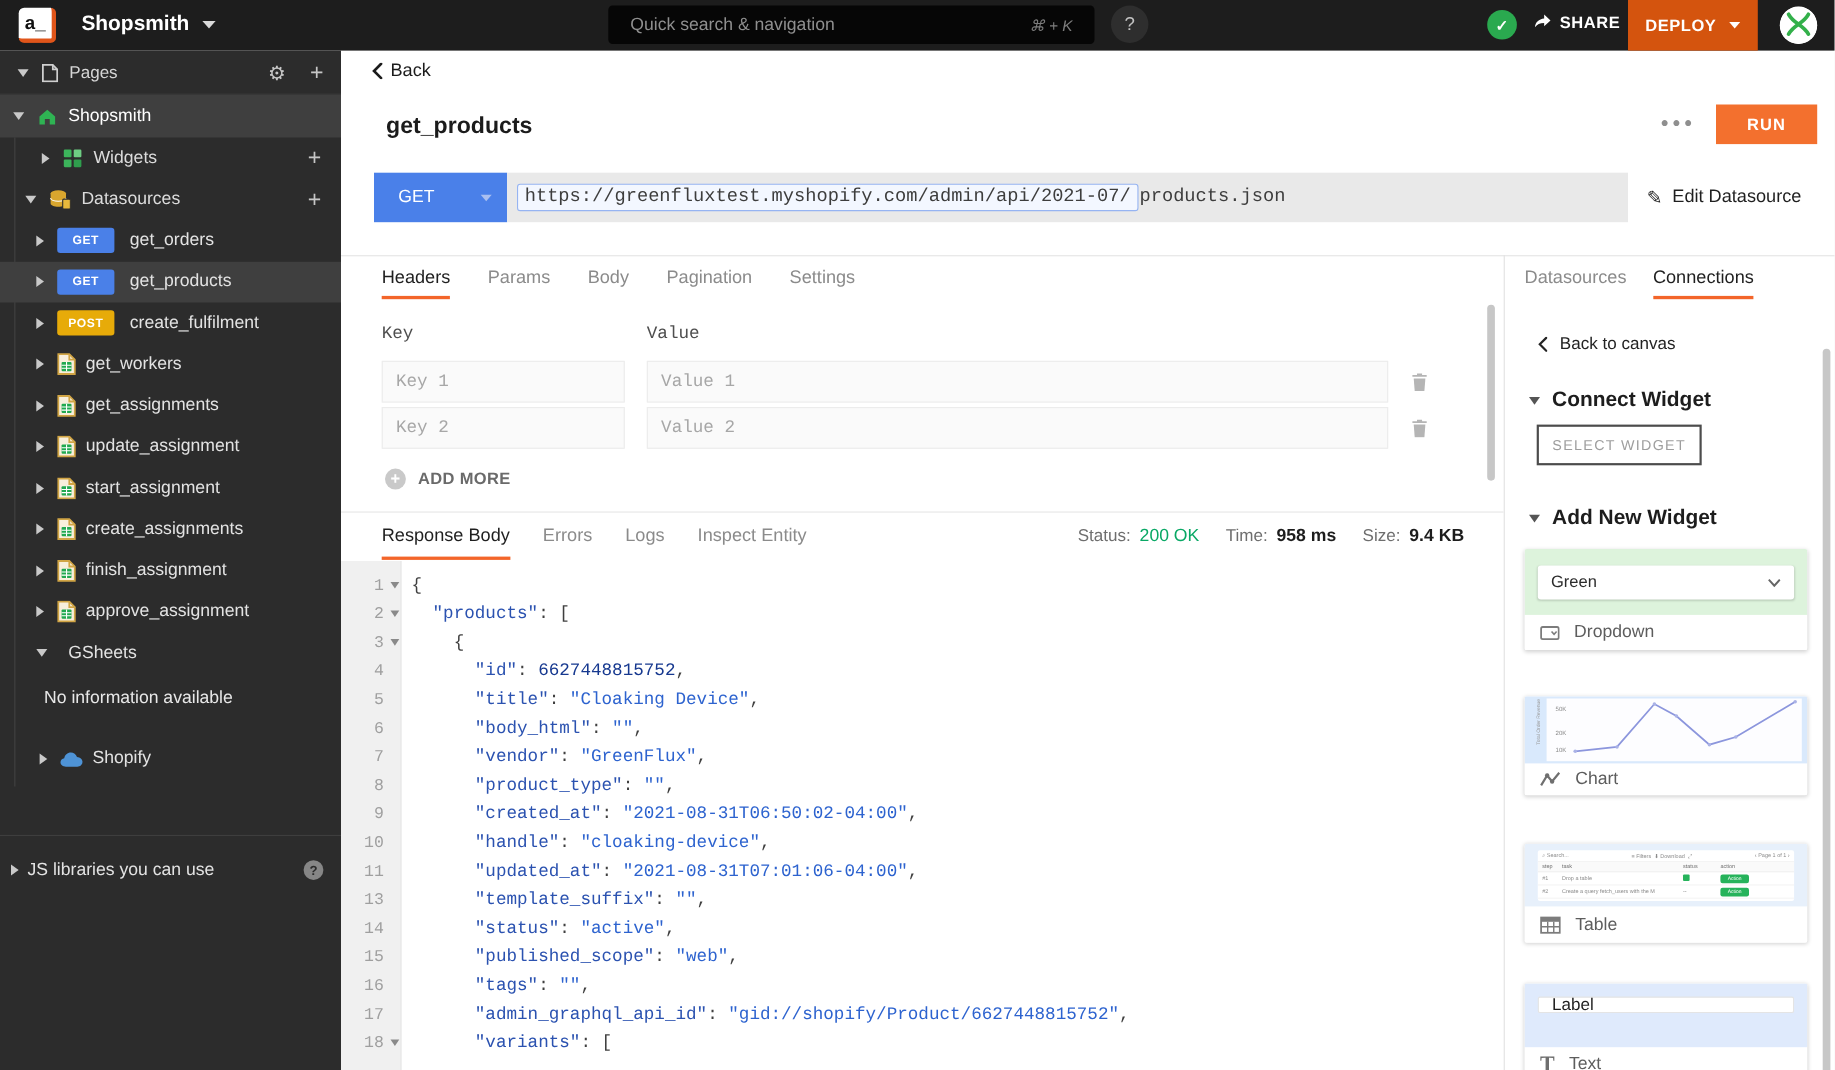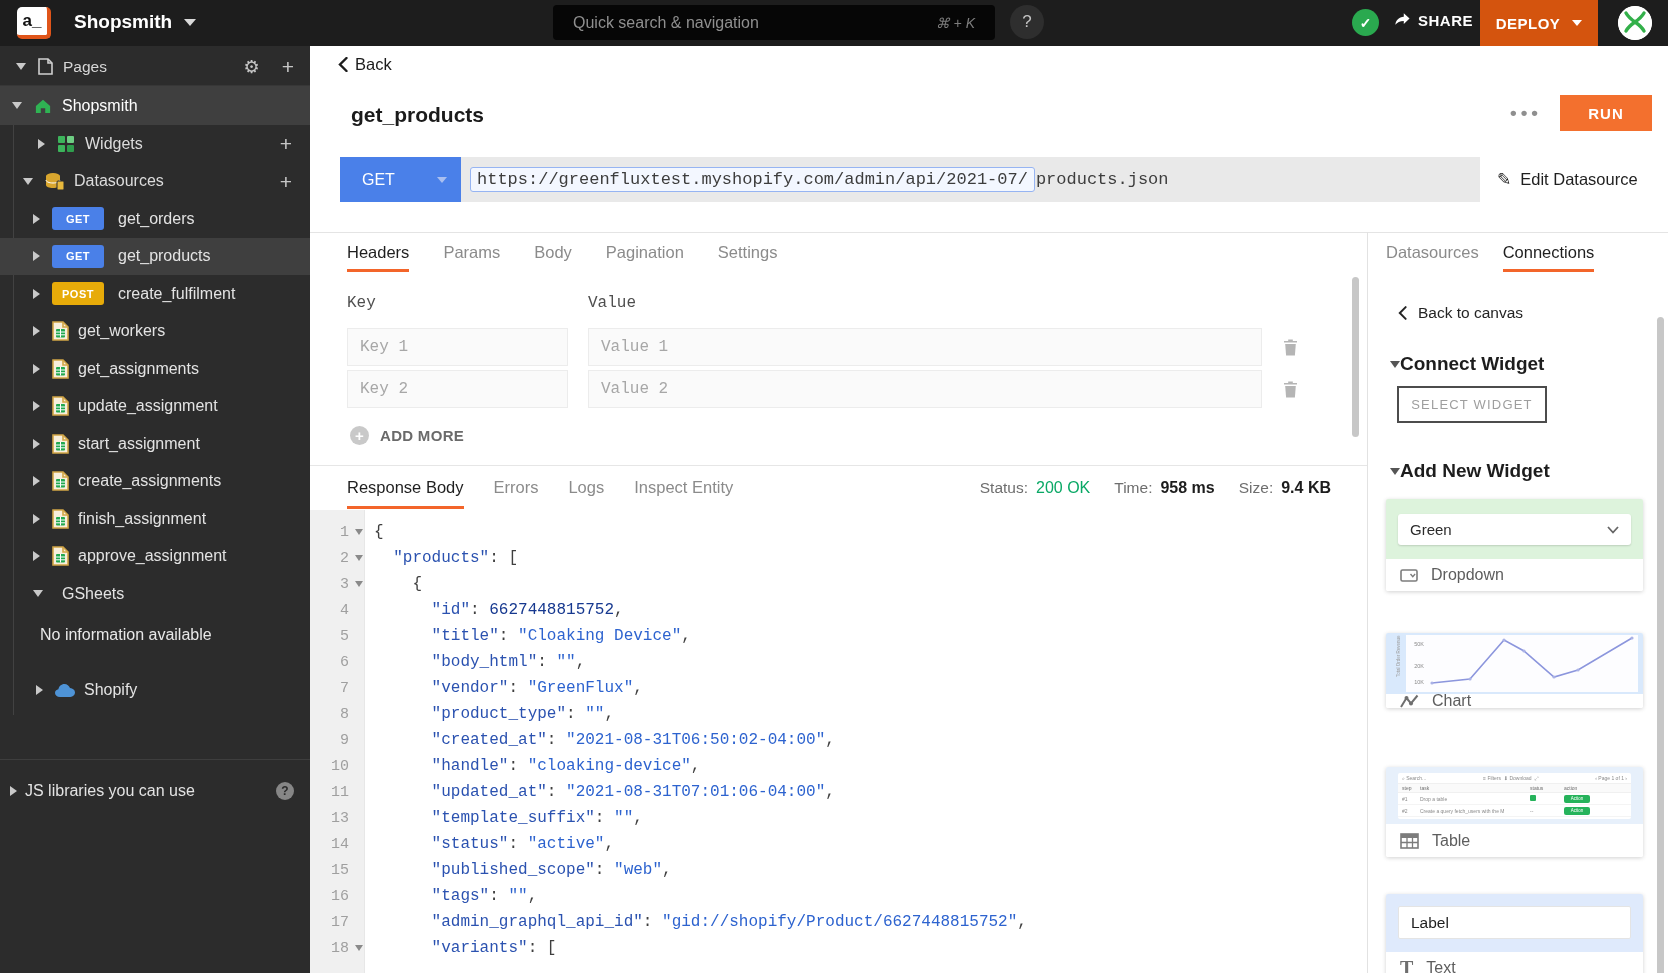--- a/index.html
+++ b/index.html
@@ -117,32 +117,32 @@
   .fold{position:absolute;right:2px;width:0;height:0;border-left:4.5px solid transparent;border-right:4.5px solid transparent;
     border-top:6px solid #8a8a8a}
   .ltext{margin-left:9px;white-space:pre;font-size:16px;line-height:26px}
   .tk-p{color:#3f3f3f}.tk-k{color:#2b52b0}.tk-s{color:#2d63cf}.tk-n{color:#16388f}
 
   
   .rpanel{position:absolute;left:1368px;top:232px;width:300px;height:741px;background:#fff;overflow:hidden}
   .rtabs{position:absolute;left:18px;top:0;height:40px;display:flex;gap:24px}
   .rbody{position:absolute;left:0;top:40px;width:100%;height:701px}
   .backcanvas{position:absolute;left:30px;top:32px;display:flex;align-items:center;gap:11px;font-size:15.5px;color:#242424}
-  .secthead{position:absolute;left:22px;display:flex;align-items:center;font-size:19px;font-weight:700;color:#1d1d1d}
+  .secthead{position:absolute;left:22px;display:flex;align-items:center;gap:11px;font-size:19px;font-weight:700;color:#1d1d1d}
   .secthead .tri{border-left:5.5px solid transparent;border-right:5.5px solid transparent;border-top:7px solid #555}
   .selwidget{position:absolute;left:29px;top:114px;width:150px;height:37px;border:2px solid #4c4c4c;
     display:flex;align-items:center;justify-content:center;font-size:13px;letter-spacing:1.2px;color:#9e9e9e;background:#fff}
   .wcard{position:absolute;left:18px;width:257px;background:#fff;box-shadow:0 1px 4px rgba(0,0,0,.18);border-radius:2px;overflow:hidden}
   .wprev{position:relative;width:100%}
   .wfoot{display:flex;align-items:center;gap:13px;padding-left:14px;background:#fff}
   .wfoot .wlabel{font-size:16px;color:#5d5d5d}
   .miniselect{position:absolute;left:12px;right:12px;top:15px;height:31px;background:#fff;border-radius:3px;
     box-shadow:0 1px 2px rgba(0,0,0,.15);display:flex;align-items:center;justify-content:space-between;
     padding:0 12px;font-size:15px;color:#2b2b2b}
-  .minilabel{position:absolute;left:12px;right:12px;top:12px;height:33px;background:#fff;border:1px solid #e4e4e4;border-radius:2px;
+  .minilabel{position:absolute;left:12px;right:12px;top:12px;height:15px;background:#fff;border:1px solid #e4e4e4;border-radius:2px;
     display:flex;align-items:center;padding-left:12px;font-size:15.5px;color:#1f1f1f}
   .rscroll{position:absolute;left:289px;top:45px;width:7px;height:664px;border-radius:4px;background:#c7c7c7}
   
   .mtbl{position:absolute;left:12px;right:12px;top:6px;bottom:5px;background:#fff;border-radius:2px;overflow:hidden;
     font-size:5px;color:#8b8b8b}
   .mtbl .tb{height:11px;display:flex;align-items:center;justify-content:space-between;padding:0 4px;border-bottom:1px solid #f0f0f0}
   .mtbl .hd{height:9px;display:flex;align-items:center;background:#fafafa;color:#6f6f6f;border-bottom:1px solid #f0f0f0}
   .mtbl .rw{height:12px;display:flex;align-items:center;border-bottom:1px solid #f4f4f4}
   .mc1{width:22px;padding-left:4px}.mc2{width:110px;overflow:hidden;white-space:nowrap}.mc3{width:34px}.mc4{flex:1}
   .chk{display:inline-block;width:6px;height:6px;background:#26b35b;border-radius:1px}
@@ -625,21 +625,21 @@
                 <g fill="#aab2e6">
                   <circle cx="46" cy="50" r="1.6"></circle>
                   <circle cx="84" cy="46" r="1.6"></circle>
                   <circle cx="118" cy="7" r="1.6"></circle>
                   <circle cx="138" cy="18" r="1.6"></circle>
                   <circle cx="168" cy="44" r="1.6"></circle>
                   <circle cx="192" cy="37" r="1.6"></circle>
                   <circle cx="246" cy="5" r="1.6"></circle>
                 </g>
               </svg></div>
-            <div class="wfoot" style="height: 14px;">
+            <div class="wfoot" style="height: 29px;">
               <svg width="19" height="15" viewBox="0 0 19 15">
                 <polyline points="1,13 6.5,4 11,9.5 17.5,1.5" stroke="#6f6f6f" stroke-width="2" fill="none"></polyline>
                 <circle cx="6.5" cy="4" r="2" fill="#6f6f6f"></circle>
                 <circle cx="11" cy="9.5" r="2" fill="#6f6f6f"></circle>
               </svg>
               <span class="wlabel">Chart</span>
             </div>
           </div>
           <div class="wcard" style="top: 495px;">
             <div class="wprev" style="height: 57px; background: rgb(231, 240, 251);">

